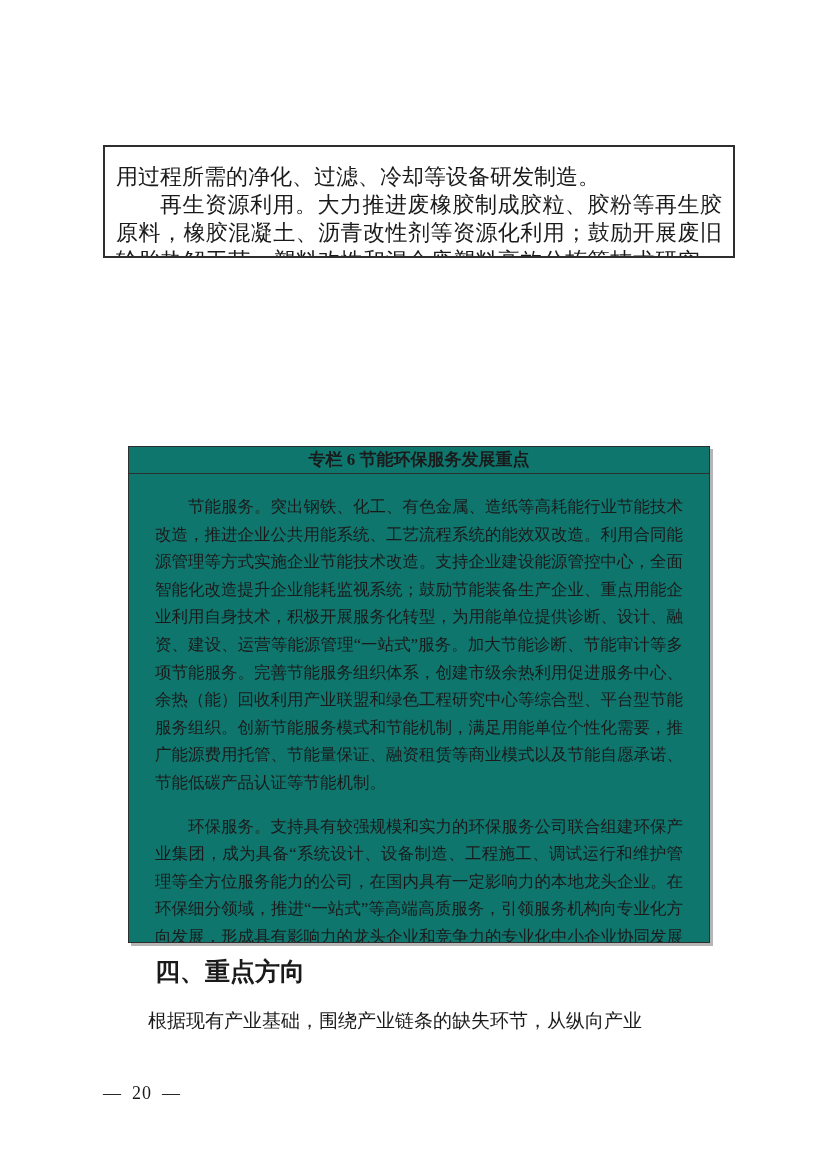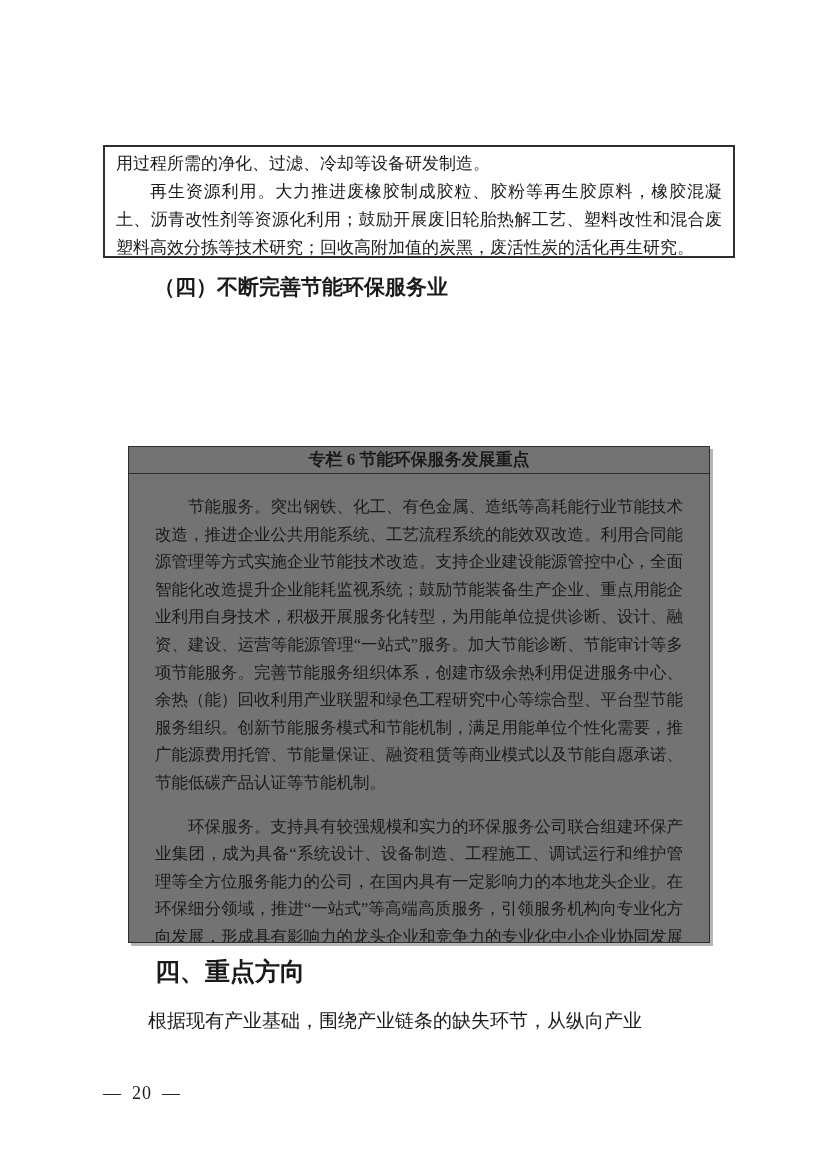--- a/index.html
+++ b/index.html
@@ -18,22 +18,22 @@
   }
   
   .top-box {
     position: absolute;
     left: 103px;
     top: 145px;
     width: 632px;
     height: 113px;
     box-sizing: border-box;
     border: 2px solid #2e2e2e;
-    padding: 3px 11px 0 11px;
-    font-size: 17px;
+    padding: 16px 11px 0 11px;
+    font-size: 22px;
     line-height: 28px;
     text-align: justify;
     overflow: hidden;
   }
   .top-box p { margin: 0; }
   .indent2 { text-indent: 2em; }
   .lead { font-weight: normal; }
   
   .section-heading {
     position: absolute;
@@ -58,21 +58,21 @@
   }
   
   .column-box {
     position: absolute;
     left: 128px;
     top: 446px;
     width: 582px;
     height: 497px;
     box-sizing: border-box;
     border: 1.5px solid #2e2e2e;
-    background: #737373;
+    background: #0f766e;
     box-shadow: 3px 3px 0 rgba(120,120,120,0.55);
     overflow: hidden;
   }
   .column-box-title {
     box-sizing: border-box;
     height: 27px;
     line-height: 25px;
     border-bottom: 1.5px solid #2e2e2e;
     text-align: center;
     font-size: 17px;
@@ -120,21 +120,20 @@
 </head>
 <body>
 
 <div class="page">
 
   <div class="top-box">
     <p><span>用过程所需的净化、过滤、冷却等设备研发制造。</span></p>
     <p class="indent2"><span class="lead">再生资源利用。</span><span>大力推进废橡胶制成胶粒、胶粉等再生胶原料，橡胶混凝土、沥青改性剂等资源化利用；鼓励开展废旧轮胎热解工艺、塑料改性和混合废塑料高效分拣等技术研究；回收高附加值的炭黑，废活性炭的活化再生研究。</span></p>
   </div>
 
-  <div class="section-heading">（四）不断完善节能环保服务业</div>
 
 
   <div class="column-box">
     <div class="column-box-title">专栏 6 节能环保服务发展重点</div>
     <div class="column-box-content">
       <p><span class="lead">节能服务。</span><span>突出钢铁、化工、有色金属、造纸等高耗能行业节能技术改造，推进企业公共用能系统、工艺流程系统的能效双改造。利用合同能源管理等方式实施企业节能技术改造。支持企业建设能源管控中心，全面智能化改造提升企业能耗监视系统；鼓励节能装备生产企业、重点用能企业利用自身技术，积极开展服务化转型，为用能单位提供诊断、设计、融资、建设、运营等能源管理“一站式”服务。加大节能诊断、节能审计等多项节能服务。完善节能服务组织体系，创建市级余热利用促进服务中心、余热（能）回收利用产业联盟和绿色工程研究中心等综合型、平台型节能服务组织。创新节能服务模式和节能机制，满足用能单位个性化需要，推广能源费用托管、节能量保证、融资租赁等商业模式以及节能自愿承诺、节能低碳产品认证等节能机制。</span></p>
       <p><span class="lead">环保服务。</span><span>支持具有较强规模和实力的环保服务公司联合组建环保产业集团，成为具备“系统设计、设备制造、工程施工、调试运行和维护管理等全方位服务能力的公司，在国内具有一定影响力的本地龙头企业。在环保细分领域，推进“一站式”等高端高质服务，引领服务机构向专业化方向发展，形成具有影响力的龙头企业和竞争力的专业化中小企业协同发展的产业格局。发展合同环境服务和环境治理特许经营模式，支持实施碳排放权、排污权交易、损害评估、环境物联网等新兴环保服务业。</span></p>
     </div>
   </div>
 

